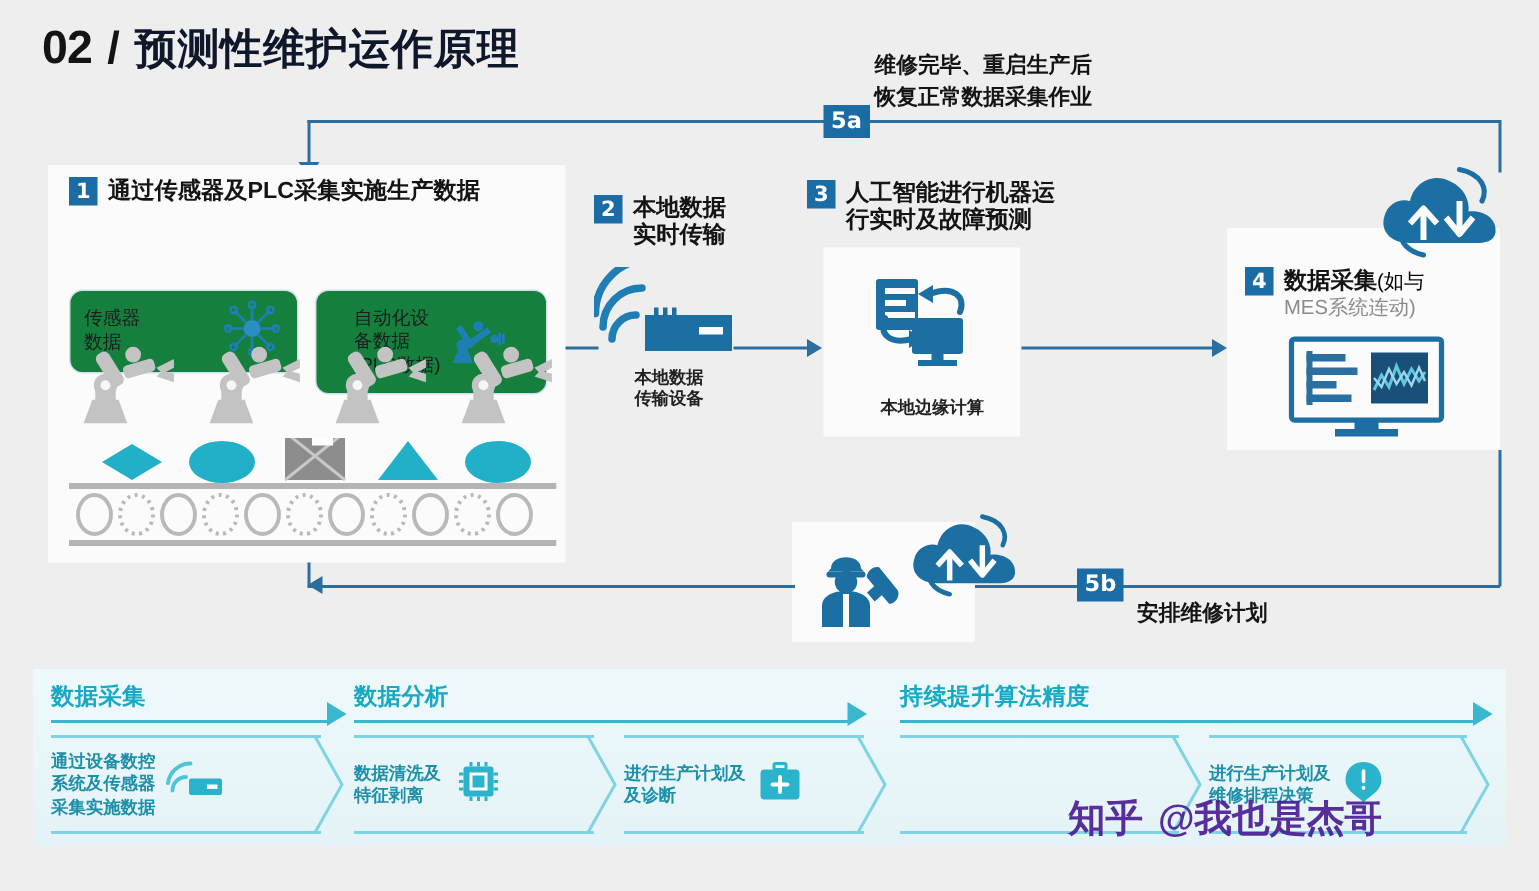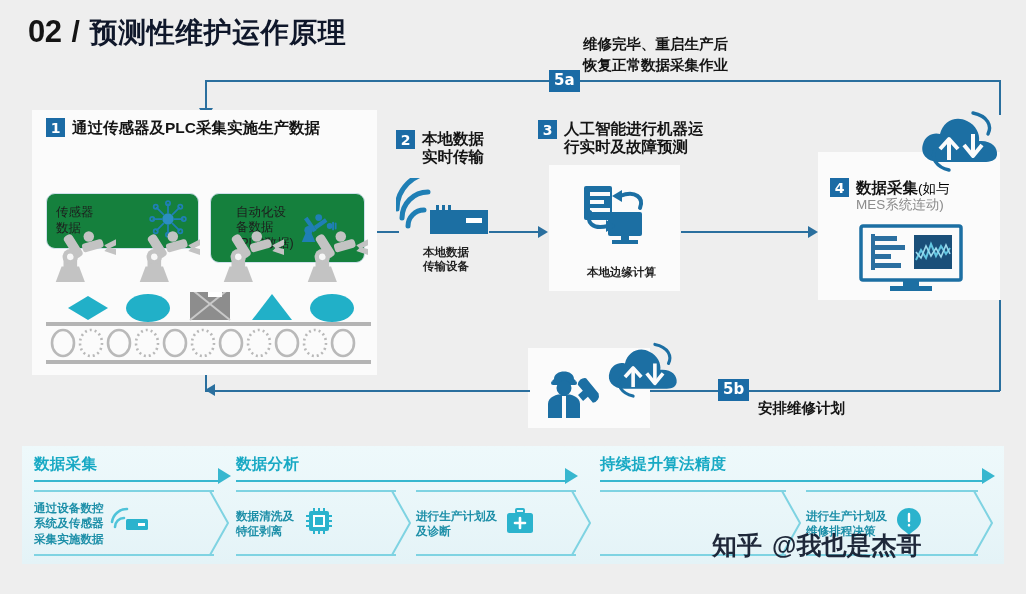--- a/index.html
+++ b/index.html
@@ -49,21 +49,21 @@
   
   #procbar {
     left:22px; top:446px; width:982px; height:118px;
     background:linear-gradient(180deg,#eef9fb 0%, #e9f6f9 55%, #e4f3f7 100%);
   }
   .phase-title { font-size:15.5px; font-weight:bold; color:#18a9c4; letter-spacing:0.3px; }
   .phase-rule { height:2px; background:#38b7cf; }
   .cell-text { font-size:11.6px; color:#1d8fa8; line-height:1.33; font-weight:bold; }
   .cellrule { height:1.5px; background:#7fd3e2; }
 
-  .wm { color:#0f172a; font-weight:bold; opacity:.92; }
+  .wm { color:#4c1d95; font-weight:bold; opacity:.92; }
 </style>
 </head>
 <body>
 
 <div class="stage">
 
   <div class="abs" id="header">
     <span class="num">02</span>
     <span class="slash">/</span>
     <span class="title">预测性维护运作原理</span>

